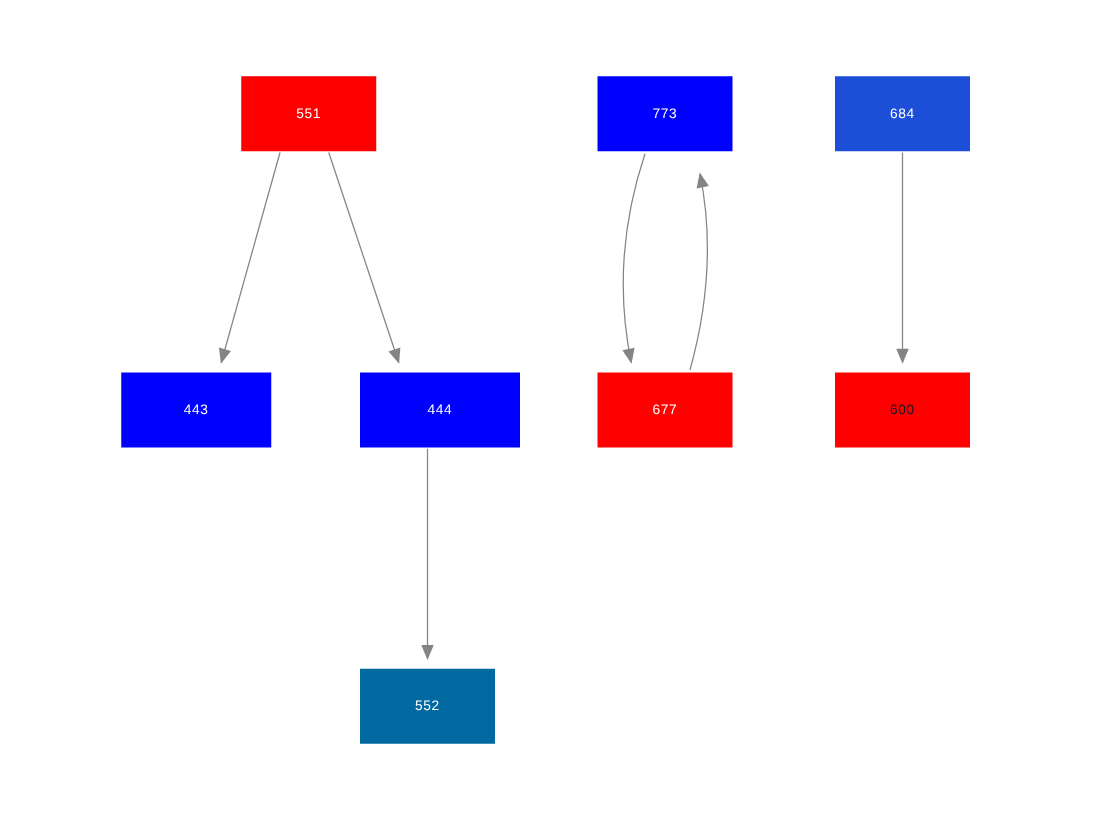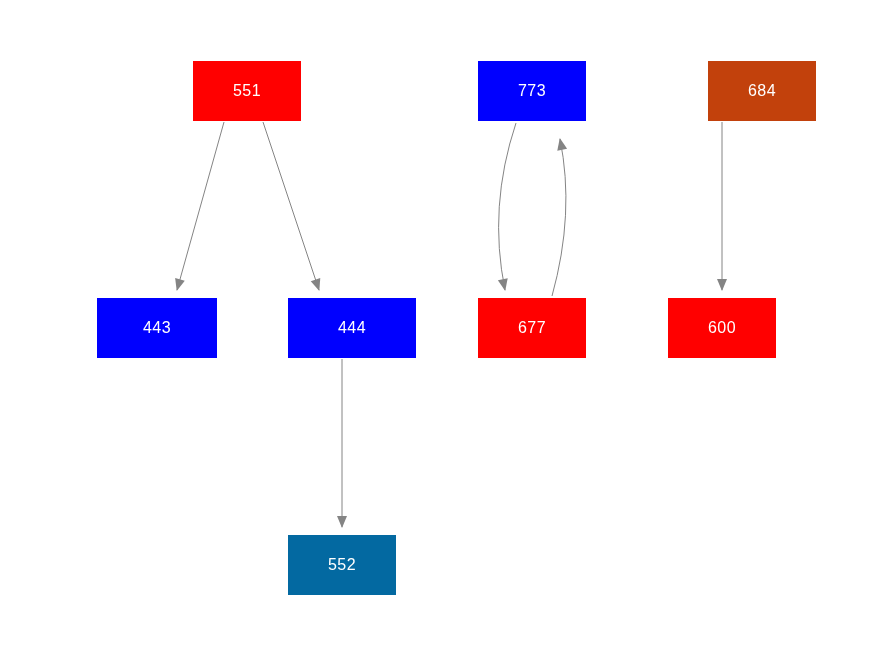--- a/index.html
+++ b/index.html
@@ -25,21 +25,21 @@
   }
   .node {
     position: absolute;
     display: flex;
     align-items: center;
     justify-content: center;
     box-sizing: border-box;
   }
   .node-label {
     color: #ffffff;
-    font-size: 16px;
+    font-size: 11px;
     letter-spacing: 0.5px;
   }
 </style>
 </head>
 <body>
 
 <div class="canvas">
   <svg class="edge-layer" width="876" height="656" viewBox="0 0 876 656" xmlns="http://www.w3.org/2000/svg">
     <defs>
       <marker id="arrowhead" viewBox="0 0 12 12" refX="11" refY="6" markerUnits="userSpaceOnUse" markerWidth="15" markerHeight="12" orient="auto">
@@ -55,32 +55,32 @@
         <path d="M722,122 L722,290" fill="none" stroke="#848484" stroke-width="1" marker-end="url(#arrowhead)"></path>
       </g>
   </svg>
   <div>
       <div class="node" style="left: 193px; top: 61px; width: 108px; height: 60px; background: rgb(255, 0, 0);">
         <span class="node-label" style="color: rgb(255, 255, 255);">551</span>
       </div>
       <div class="node" style="left: 478px; top: 61px; width: 108px; height: 60px; background: rgb(0, 0, 255);">
         <span class="node-label" style="color: rgb(255, 255, 255);">773</span>
       </div>
-      <div class="node" style="left: 668px; top: 61px; width: 108px; height: 60px; background: #c2410c; margin-left: 40px;">
+      <div class="node" style="left: 668px; top: 61px; width: 108px; height: 60px; background: #1d4ed8;">
         <span class="node-label" style="color: rgb(255, 255, 255);">684</span>
       </div>
       <div class="node" style="left: 97px; top: 298px; width: 120px; height: 60px; background: rgb(0, 0, 255);">
         <span class="node-label" style="color: rgb(255, 255, 255);">443</span>
       </div>
       <div class="node" style="left: 288px; top: 298px; width: 128px; height: 60px; background: rgb(0, 0, 255);">
         <span class="node-label" style="color: rgb(255, 255, 255);">444</span>
       </div>
       <div class="node" style="left: 478px; top: 298px; width: 108px; height: 60px; background: rgb(255, 0, 0);">
         <span class="node-label" style="color: rgb(255, 255, 255);">677</span>
       </div>
       <div class="node" style="left: 668px; top: 298px; width: 108px; height: 60px; background: rgb(255, 0, 0);">
-        <span class="node-label" style="color: #ffffff;">600</span>
+        <span class="node-label" style="color: #0f172a;">600</span>
       </div>
       <div class="node" style="left: 288px; top: 535px; width: 108px; height: 60px; background: #0369a1;">
         <span class="node-label" style="color: rgb(255, 255, 255);">552</span>
       </div>
     </div>
 </div>
 
 </body></html>

